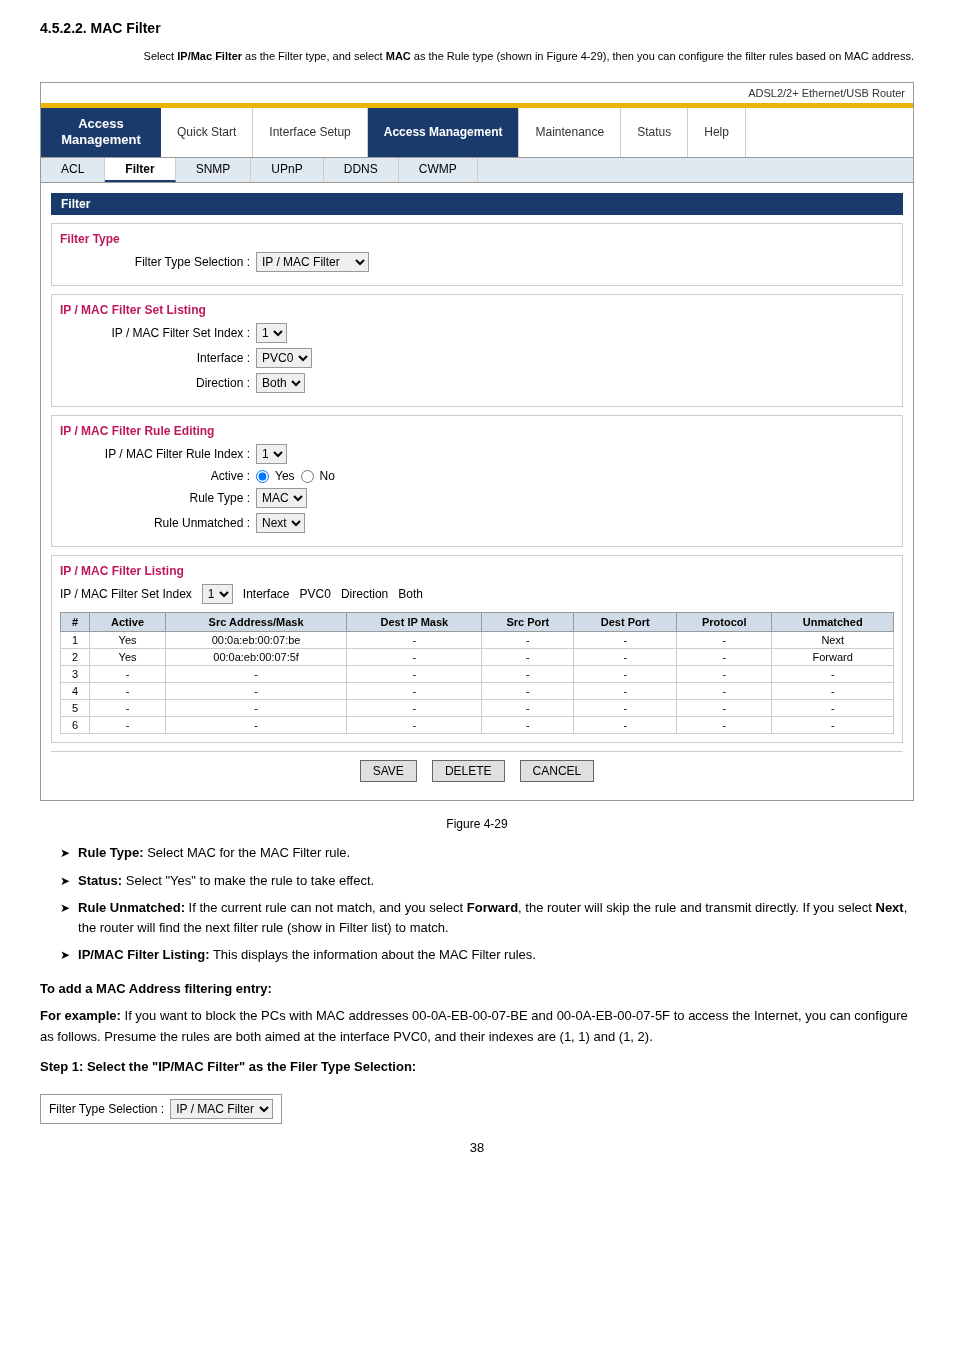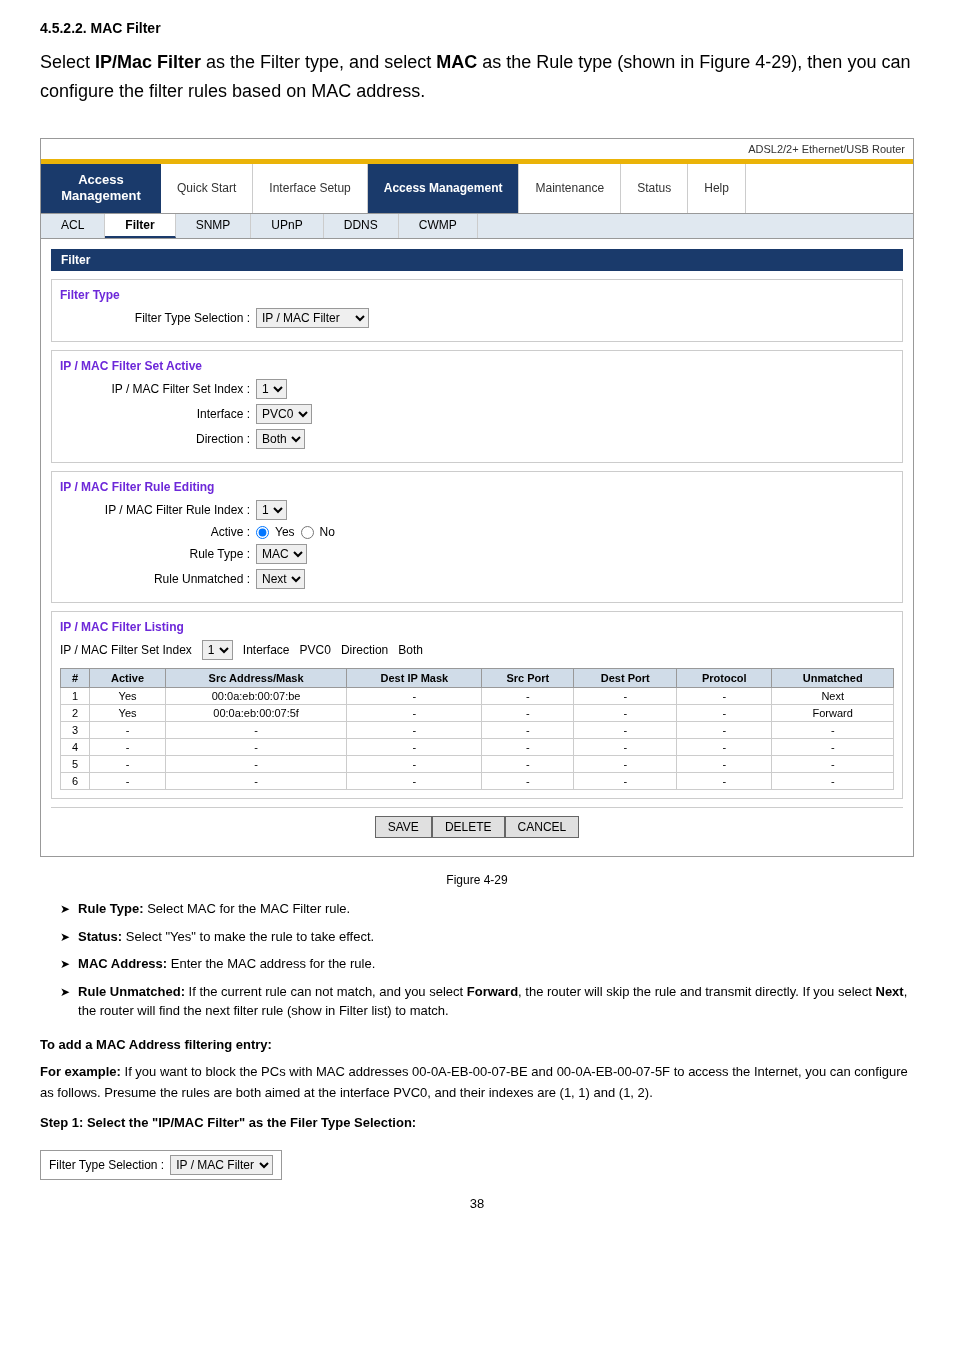--- a/index.html
+++ b/index.html
@@ -6,21 +6,21 @@
     body { font-family: Arial, sans-serif; font-size: 13px; background: #fff; color: #000; width: 954px; }
     
     .page { padding: 20px 40px; }
     
     .header-bar { display: flex; justify-content: flex-end; border-bottom: 2px solid #000; padding-bottom: 4px; margin-bottom: 8px; }
     .header-title { font-size: 13px; font-weight: bold; }
     .header-title span { background: #000; color: #fff; padding: 2px 6px; margin-right: 4px; }
     
     h2 { font-size: 14px; font-weight: bold; margin-bottom: 12px; }
     
-    .intro-text { font-size: 18px; line-height: 1.6; margin-bottom: 32px; }
+    .intro-text { font-size: 11px; line-height: 1.6; margin-bottom: 16px; text-align: right; }
     .intro-text b { font-weight: bold; }
     
     .router-ui { border: 1px solid #999; margin-bottom: 16px; }
     
     .router-header { display: flex; justify-content: flex-end; padding: 4px 8px; font-size: 11px; color: #333; border-bottom: 5px solid #eab308; }
     
     .nav-bar { display: flex; align-items: stretch; border-bottom: 1px solid #999; }
     .nav-logo { background: #1a3a6b; color: #fff; display: flex; align-items: center; justify-content: center; width: 120px; font-weight: bold; font-size: 13px; text-align: center; padding: 8px; line-height: 1.3; }
     .nav-items { display: flex; flex: 1; }
     .nav-item { padding: 8px 16px; font-size: 12px; color: #333; text-decoration: none; border-right: 1px solid #ccc; display: flex; align-items: center; cursor: pointer; }
@@ -28,35 +28,35 @@
     
     .sub-nav { display: flex; background: #e0e8f0; border-bottom: 1px solid #999; padding: 0; }
     .sub-nav-item { padding: 4px 20px; font-size: 12px; cursor: pointer; border-right: 1px solid #ccc; }
     .sub-nav-item.active { background: #fff; border-bottom: 2px solid #1a3a6b; font-weight: bold; }
     
     .content-area { padding: 10px; background: #fff; }
     
     .section-header { background: #1a3a6b; color: #fff; padding: 4px 10px; font-size: 12px; font-weight: bold; margin-bottom: 8px; }
     
     .filter-section { border: 1px solid #ccc; margin-bottom: 8px; padding: 8px; }
-    .filter-section-title { font-weight: bold; font-size: 12px; margin-bottom: 6px; color: #6d28d9; }
+    .filter-section-title { font-weight: bold; font-size: 12px; margin-bottom: 6px; color: #be185d; }
     
     .form-row { display: flex; align-items: center; margin-bottom: 5px; margin-left: 30px; }
     .form-label { font-size: 12px; min-width: 160px; text-align: right; margin-right: 6px; }
     .form-control { font-size: 12px; padding: 1px 3px; border: 1px solid #999; }
     select.form-control { padding: 1px; }
     
     .radio-group { display: flex; align-items: center; gap: 6px; font-size: 12px; }
     
     .table-wrapper { margin-top: 8px; }
     .filter-table { width: 100%; border-collapse: collapse; font-size: 11px; }
     .filter-table th { background: #d0dce8; border: 1px solid #999; padding: 3px 5px; text-align: center; font-size: 11px; }
     .filter-table td { border: 1px solid #ccc; padding: 2px 5px; text-align: center; font-size: 11px; }
     
-    .btn-row { display: flex; justify-content: center; gap: 0; padding: 8px; border-top: 1px solid #ccc; margin-top: 8px; }
+    .btn-row { display: flex; justify-content: center; gap: 15px; padding: 8px; border-top: 1px solid #ccc; margin-top: 8px; }
     .btn { padding: 3px 12px; font-size: 12px; border: 1px solid #666; background: #e0e0e0; cursor: pointer; font-family: Arial, sans-serif; }
     
     .figure-caption { text-align: center; font-size: 12px; margin-bottom: 12px; }
     
     .bullet-list { list-style: none; padding: 0; margin-bottom: 16px; }
     .bullet-list li { display: flex; gap: 8px; margin-bottom: 8px; font-size: 13px; line-height: 1.5; padding-left: 20px; }
     .bullet-list li::before { content: "➤"; font-size: 12px; flex-shrink: 0; margin-top: 1px; }
     
     .subsection-title { font-weight: bold; font-size: 13px; margin-bottom: 10px; }
     
@@ -125,21 +125,21 @@
           <span class="form-label">Filter Type Selection :</span>
           <select class="form-control">
             <option>IP / MAC Filter</option>
             <option>Application Filter</option>
             <option>URL Filter</option>
           </select>
         </div>
       </div>
 
       <div class="filter-section">
-        <div class="filter-section-title">IP / MAC Filter Set Active</div>
+        <div class="filter-section-title">IP / MAC Filter Set Listing</div>
         <div class="form-row">
           <span class="form-label">IP / MAC Filter Set Index :</span>
           <select class="form-control">
             <option>1</option>
           </select>
         </div>
         <div class="form-row">
           <span class="form-label">Interface :</span>
           <select class="form-control">
             <option>PVC0</option>
@@ -292,24 +292,24 @@
 
   
   <ul class="bullet-list">
     <li>
         <span><b>Rule Type:</b> Select MAC for the MAC Filter rule.</span>
       </li>
     <li>
         <span><b>Status:</b> Select "Yes" to make the rule to take effect.</span>
       </li>
     <li>
-        <span><b>MAC Address:</b> Enter the MAC address for the rule.</span>
+        <span><b>Rule Unmatched:</b> If the current rule can not match, and you select <b>Forward</b>, the router will skip the rule and transmit directly. If you select <b>Next</b>, the router will find the next filter rule (show in Filter list) to match.</span>
       </li>
     <li>
-        <span><b>Rule Unmatched:</b> If the current rule can not match, and you select <b>Forward</b>, the router will skip the rule and transmit directly. If you select <b>Next</b>, the router will find the next filter rule (show in Filter list) to match.</span>
+        <span><b>IP/MAC Filter Listing:</b> This displays the information about the MAC Filter rules.</span>
       </li>
   </ul>
 
   
   <p class="subsection-title">To add a MAC Address filtering entry:</p>
   <p class="example-text">
     <b>For example:</b>  If you want to block the PCs with MAC addresses 00-0A-EB-00-07-BE and 00-0A-EB-00-07-5F to access the Internet, you can configure as follows. Presume the rules are both aimed at the interface PVC0, and their indexes are (1, 1) and (1, 2).
   </p>
   <p class="step-text">Step 1:  Select the "IP/MAC Filter" as the Filer Type Selection:</p>
 

